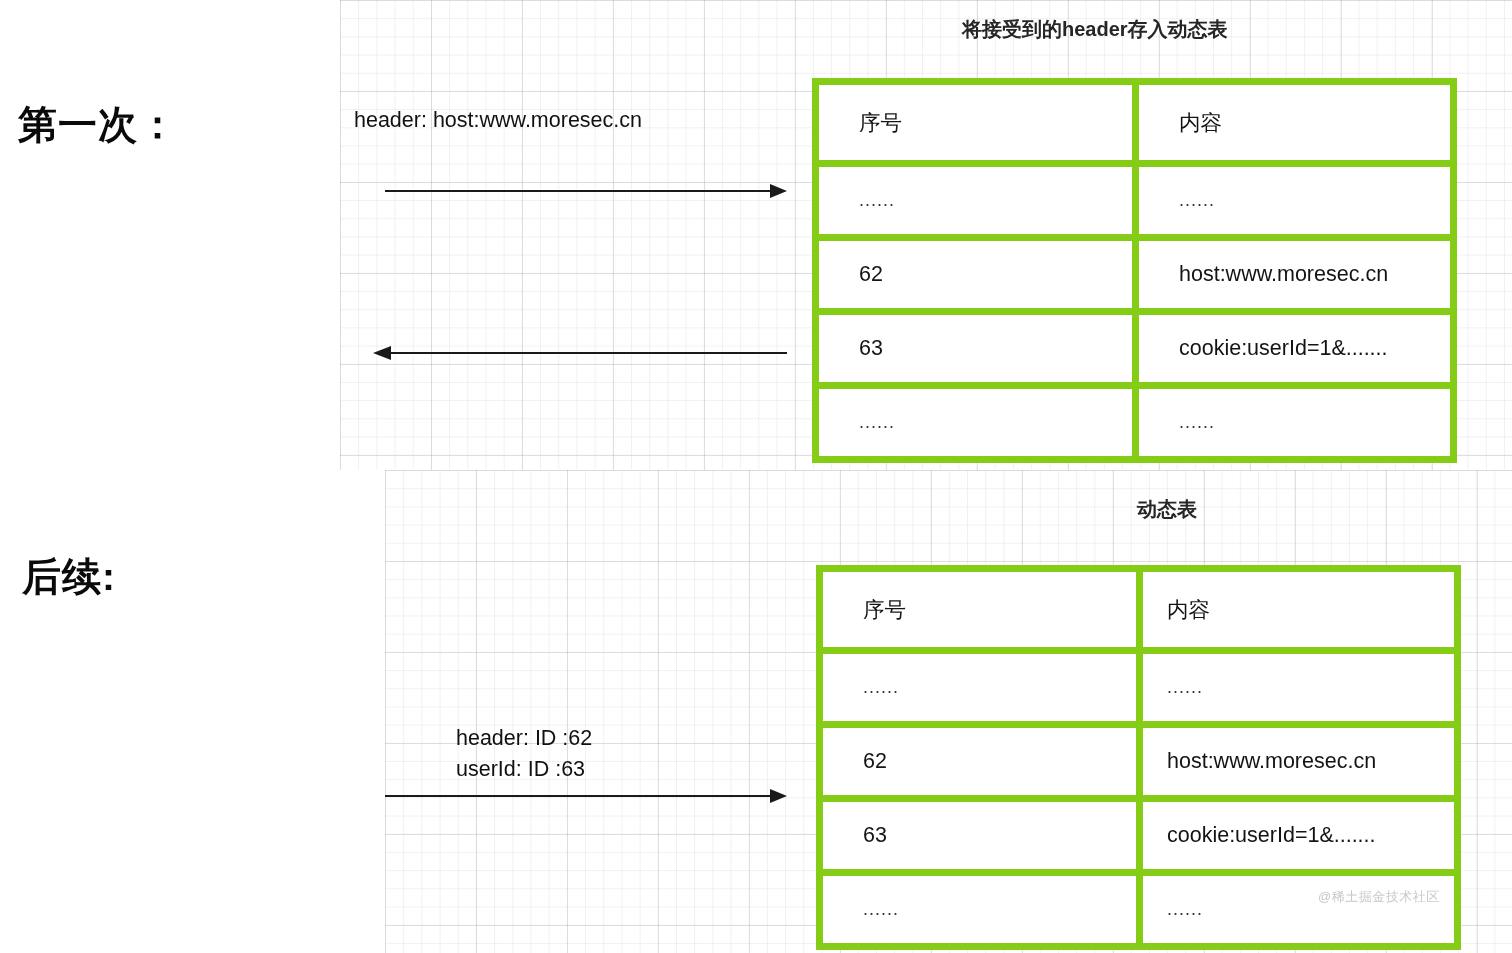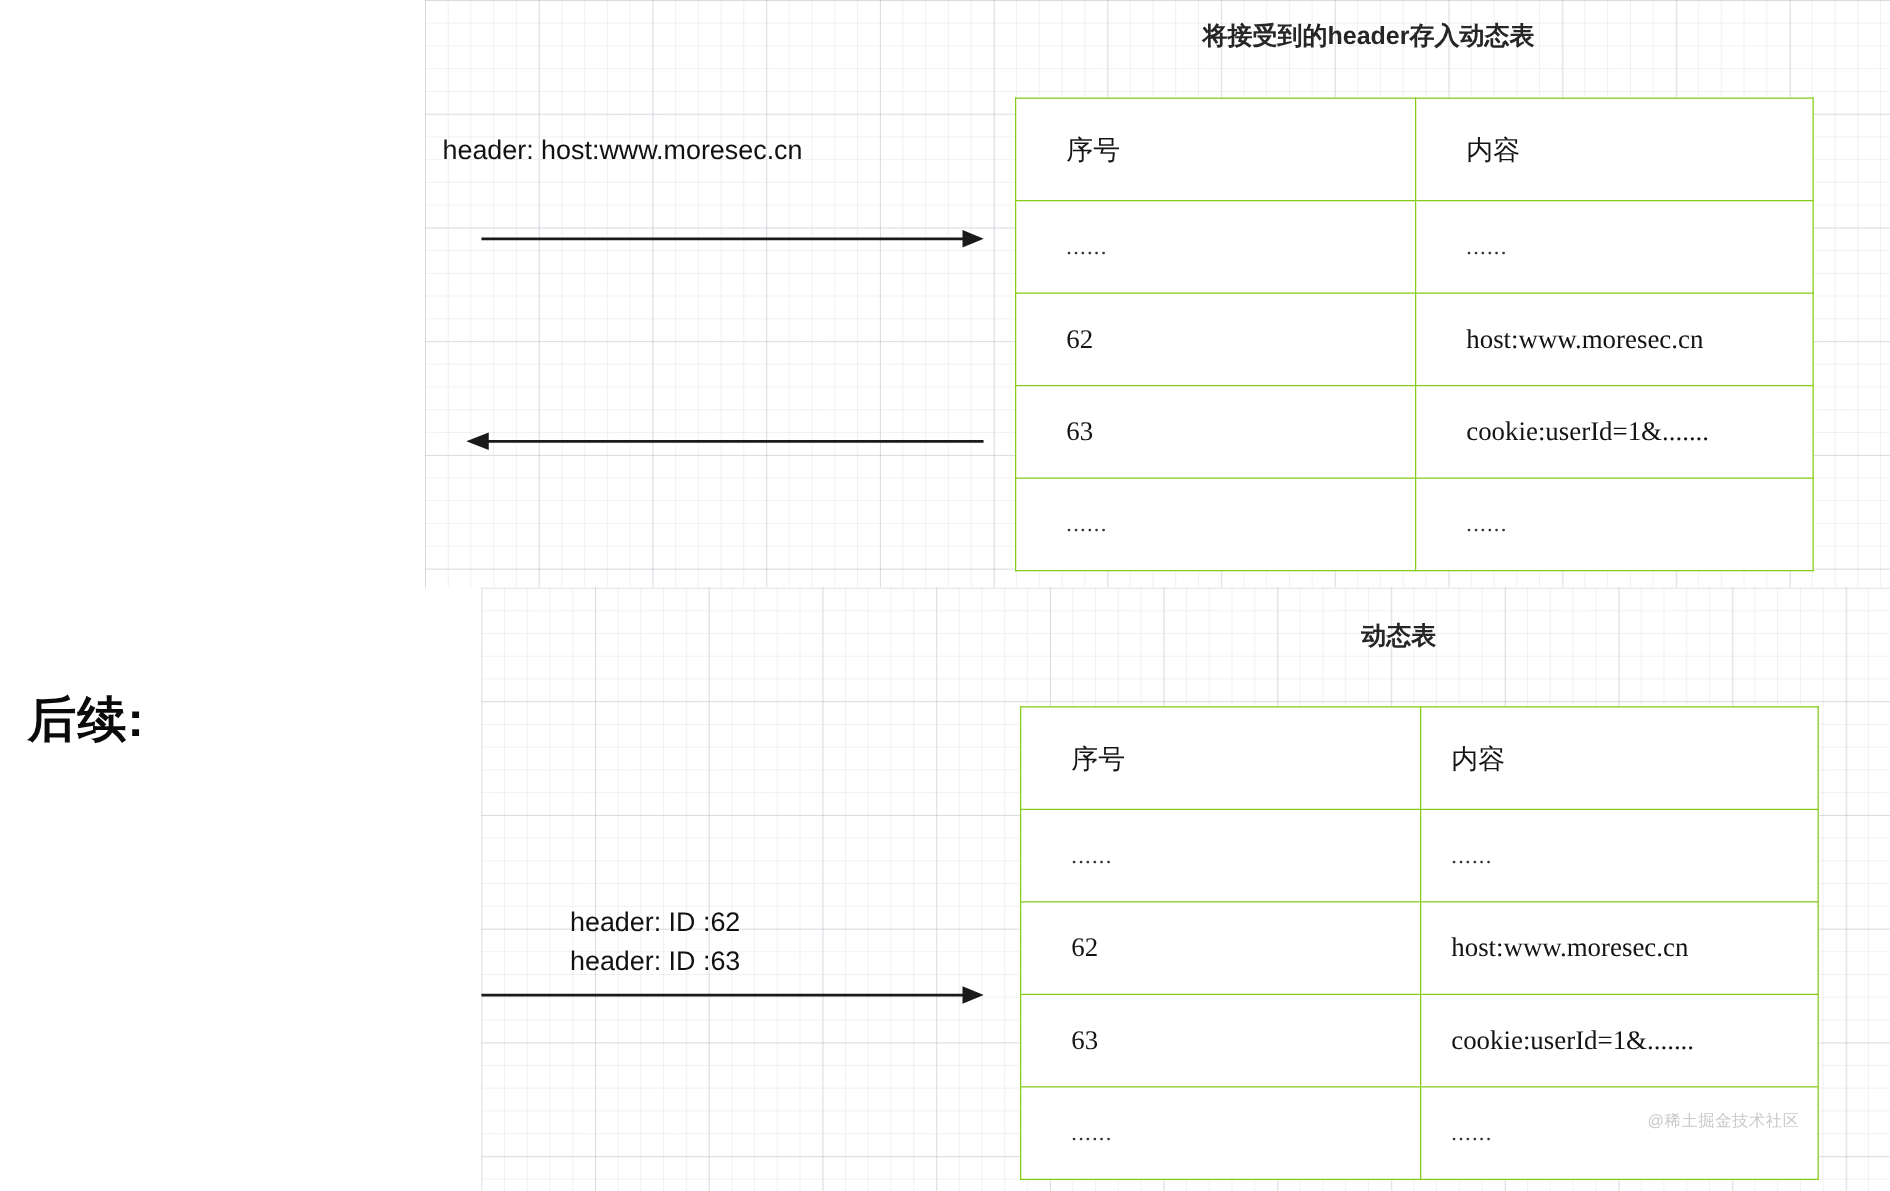--- a/index.html
+++ b/index.html
@@ -57,21 +57,21 @@
   
   .diagram-title {
     position: absolute;
     font-size: 20px;
     line-height: 1;
     font-weight: 600;
     color: #262626;
     white-space: nowrap;
   }
   #title-first  { left: 962px; top: 19px;  }
-  #title-subseq { left: 1089px; top: 499px; }
+  #title-subseq { left: 1137px; top: 499px; }
 
   
   .msg-block {
     position: absolute;
     font-size: 21.5px;
     line-height: 31px;
     color: #111111;
     white-space: nowrap;
     margin-top: 16px;
   }
@@ -90,31 +90,30 @@
   .dyn-table {
     position: absolute;
     border-collapse: collapse;
     background: #ffffff;
     table-layout: fixed;
   }
   #table-first  { left: 812px; top: 78px;  width: 638px; }
   #table-subseq { left: 816px; top: 565px; width: 634px; }
 
   .dyn-table td {
-    border: 1px solid #84cc16;
+    border: 7px solid #84cc16;
     padding: 0 40px;
     font-size: 21.5px;
     color: #141414;
     vertical-align: middle;
     height: 74px;
     box-sizing: border-box;
     background: #ffffff;
     overflow: hidden;
     white-space: nowrap;
-    font-family: Liberation Serif, serif;
   }
   .dyn-table td.col-id      { width: 320px; }
   .dyn-table td.col-content { width: 318px; }
   .dyn-table tr.header-row td { font-weight: 400; height: 82px; }
   .dyn-table td.ellipsis-cell {
     font-size: 18px;
     letter-spacing: 1px;
     color: #333333;
   }
   #table-subseq td.col-content { padding-left: 24px; }
@@ -131,20 +130,21 @@
   }
 </style>
 </head>
 <body>
 
 <div id="canvas">
 
   <div id="grid-top" class="gridpaper"></div>
   <div id="grid-bottom" class="gridpaper"></div>
 
+  <div id="stage-label-first" class="stage-label">第一次：</div>
 
   <div id="title-first" class="diagram-title">将接受到的header存入动态表</div>
 
   <div id="msg-request-first" class="msg-block">
     <span class="line">header: host:www.moresec.cn</span>
   </div>
 
   <svg id="arrow-request-first" class="arrow" viewBox="0 0 402 20">
     <line x1="0" y1="10" x2="388" y2="10" stroke="#1a1a1a" stroke-width="2.2"></line>
     <polygon points="402,10 385,3 385,17" fill="#1a1a1a"></polygon>
@@ -180,21 +180,21 @@
       </tr>
     </tbody>
   </table>
 
   <div id="stage-label-subseq" class="stage-label">后续:</div>
 
   <div id="title-subseq" class="diagram-title">动态表</div>
 
   <div id="msg-request-subseq" class="msg-block">
     <span class="line">header: ID :62</span>
-    <span class="line">header: ID :63</span>
+    <span class="line">userId: ID :63</span>
   </div>
 
   <svg id="arrow-request-subseq" class="arrow" viewBox="0 0 402 20">
     <line x1="0" y1="10" x2="388" y2="10" stroke="#1a1a1a" stroke-width="2.2"></line>
     <polygon points="402,10 385,3 385,17" fill="#1a1a1a"></polygon>
   </svg>
 
   <table id="table-subseq" class="dyn-table">
     <tbody>
       <tr class="header-row">

